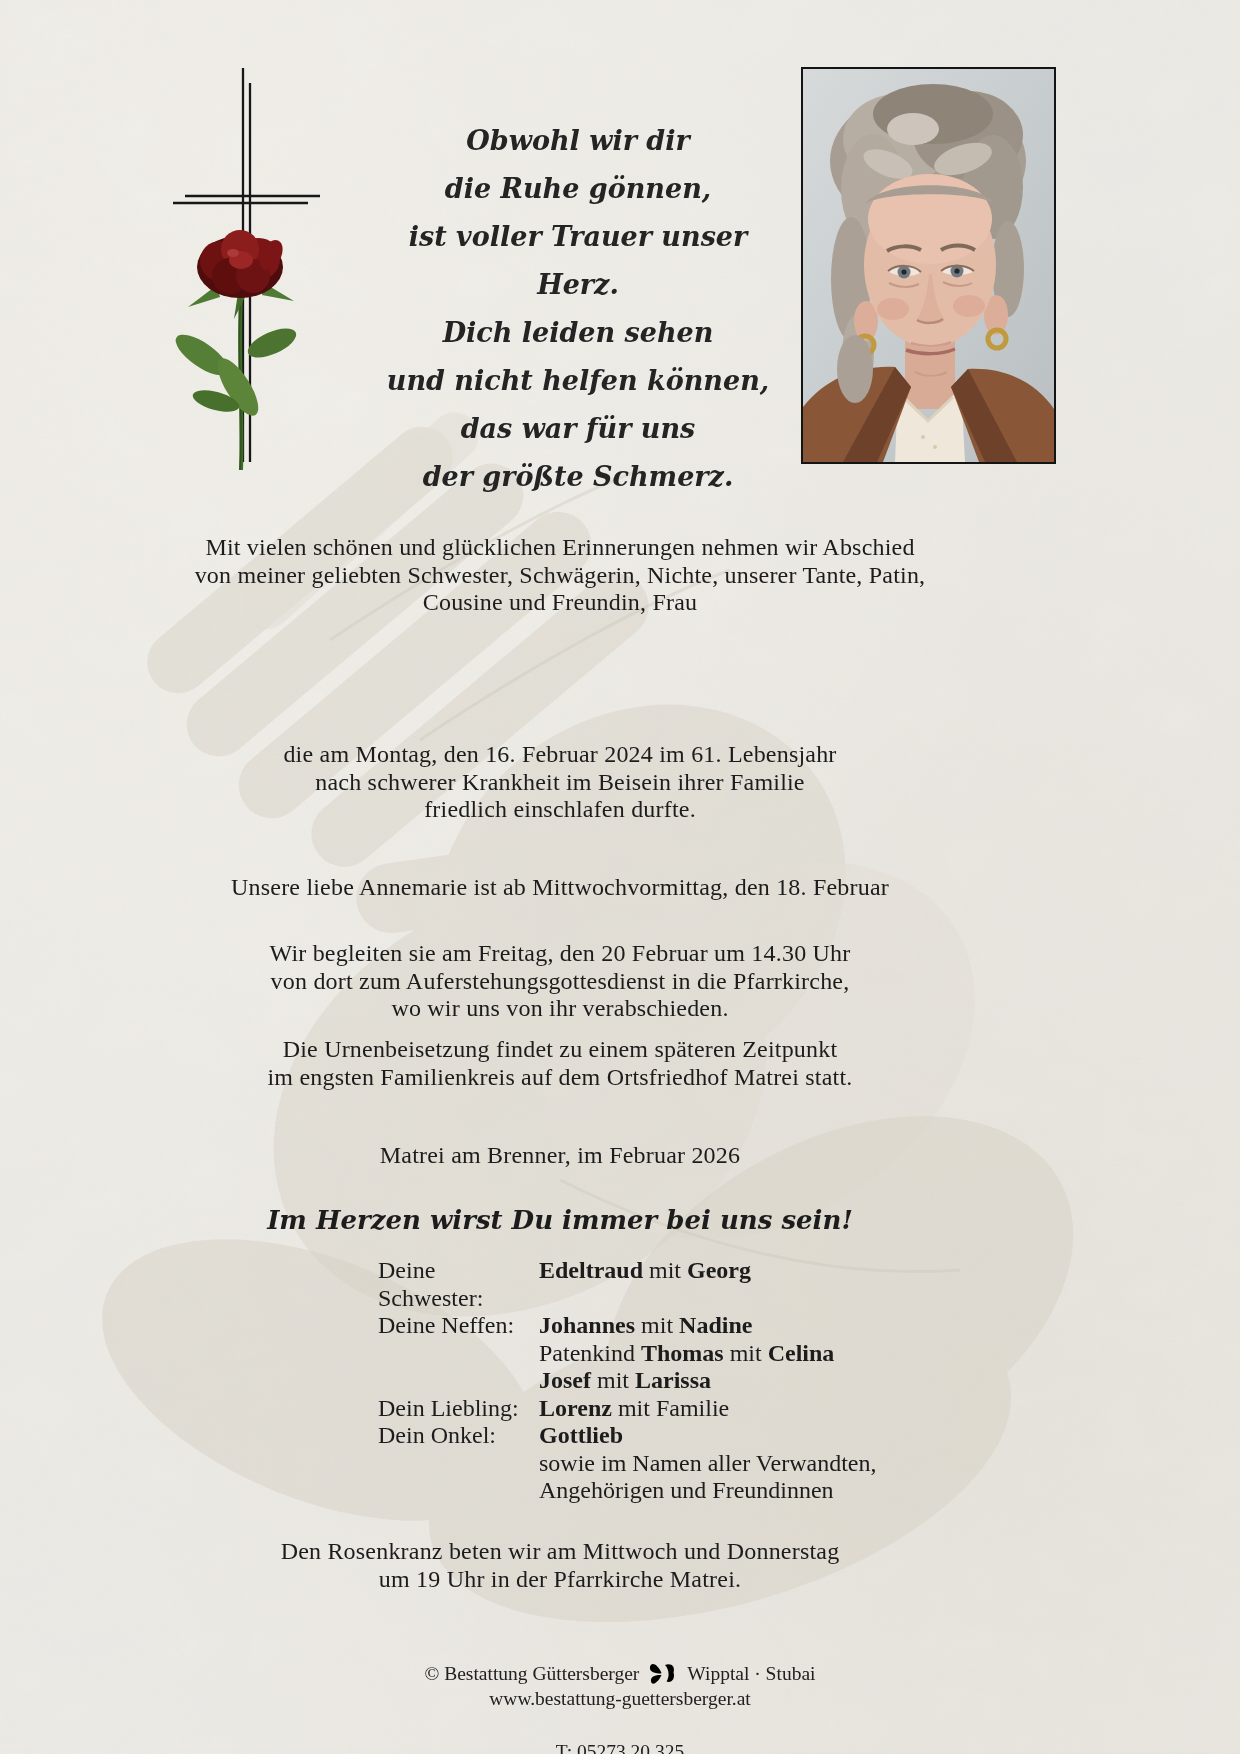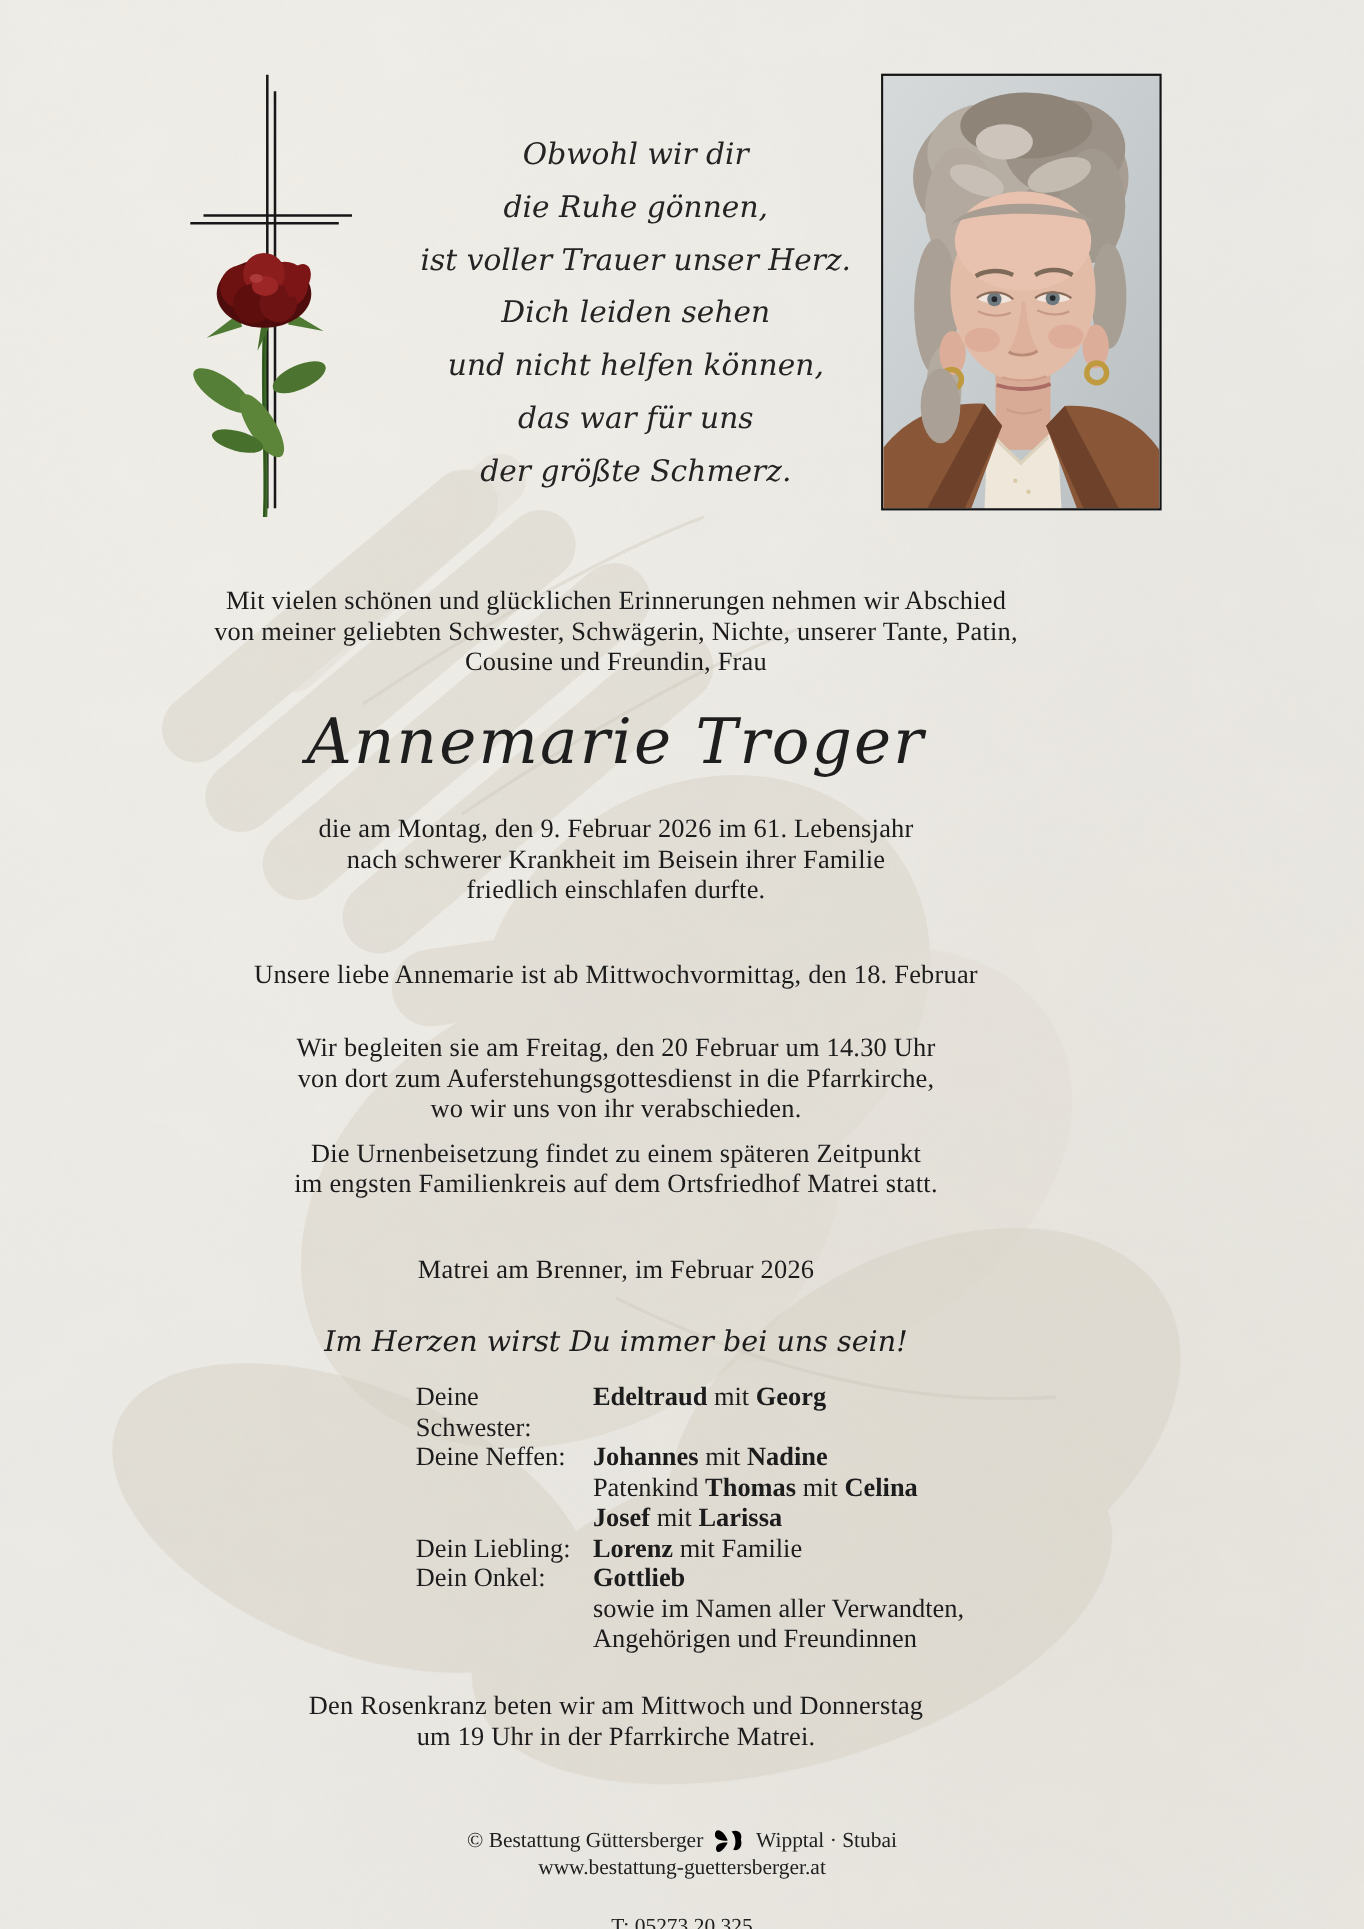--- a/index.html
+++ b/index.html
@@ -6,21 +6,21 @@
   .page{position:relative;width:1240px;height:1754px;margin:0 auto;overflow:hidden;
         background:#edebe6;
         background-image:radial-gradient(ellipse at 20% 15%, #f1efe9 0%, rgba(0,0,0,0) 55%),
                          radial-gradient(ellipse at 80% 80%, #e7e4dd 0%, rgba(0,0,0,0) 60%);
         color:#1c1c1c;font-family:"Liberation Serif","DejaVu Serif",serif;}
   .abs{position:absolute;}
   .noselect{user-select:none;}
   .texture{position:absolute;left:0;top:0;pointer-events:none;opacity:.45;}
   .watermark{position:absolute;left:0;top:0;pointer-events:none;}
   .body-text{font-size:24px;line-height:27.5px;text-align:center;letter-spacing:.2px;}
-  .script{font-family:"DejaVu Serif","Liberation Serif",serif;font-style:italic;}
+  .script{font-family:"DejaVu Serif","Liberation Serif",serif;font-style:italic;font-weight:bold;}
   .poem{left:378px;top:117px;width:400px;font-size:27px;line-height:48px;text-align:center;color:#242424;}
   .announcement{left:160px;top:534px;width:800px;}
   .deceased-name{left:160px;top:634px;width:800px;text-align:center;font-size:57px;line-height:82px;letter-spacing:2px;color:#1e1e1e;}
   .death-info{left:160px;top:741px;width:800px;}
   .laying-out{left:160px;top:874px;width:800px;}
   .funeral-info{left:160px;top:940px;width:800px;}
   .urn-info{left:160px;top:1036px;width:800px;}
   .dateline{left:160px;top:1142px;width:800px;}
   .farewell{left:160px;top:1200px;width:800px;text-align:center;font-size:26px;line-height:40px;}
   .family{left:342px;top:1257px;width:680px;font-size:24px;line-height:27.5px;}
@@ -186,24 +186,23 @@
     <div>das war für uns</div>
     <div>der größte Schmerz.</div>
   </div>
 
   <div class="abs announcement body-text">
     <div>Mit vielen schönen und glücklichen Erinnerungen nehmen wir Abschied</div>
     <div>von meiner geliebten Schwester, Schwägerin, Nichte, unserer Tante, Patin,</div>
     <div>Cousine und Freundin, Frau</div>
   </div>
 
-  <div class="abs deceased-name script">Annemarie Troger</div>
 
   <div class="abs death-info body-text">
-    <div>die am Montag, den 9. Februar 2026 im 61. Lebensjahr</div>
+    <div>die am Montag, den 16. Februar 2024 im 61. Lebensjahr</div>
     <div>nach schwerer Krankheit im Beisein ihrer Familie</div>
     <div>friedlich einschlafen durfte.</div>
   </div>
 
   <div class="abs laying-out body-text">
     <div>Unsere liebe Annemarie ist ab Mittwochvormittag, den 18. Februar</div>
   </div>
 
   <div class="abs funeral-info body-text">
     <div>Wir begleiten sie am Freitag, den 20 Februar um 14.30 Uhr</div>

